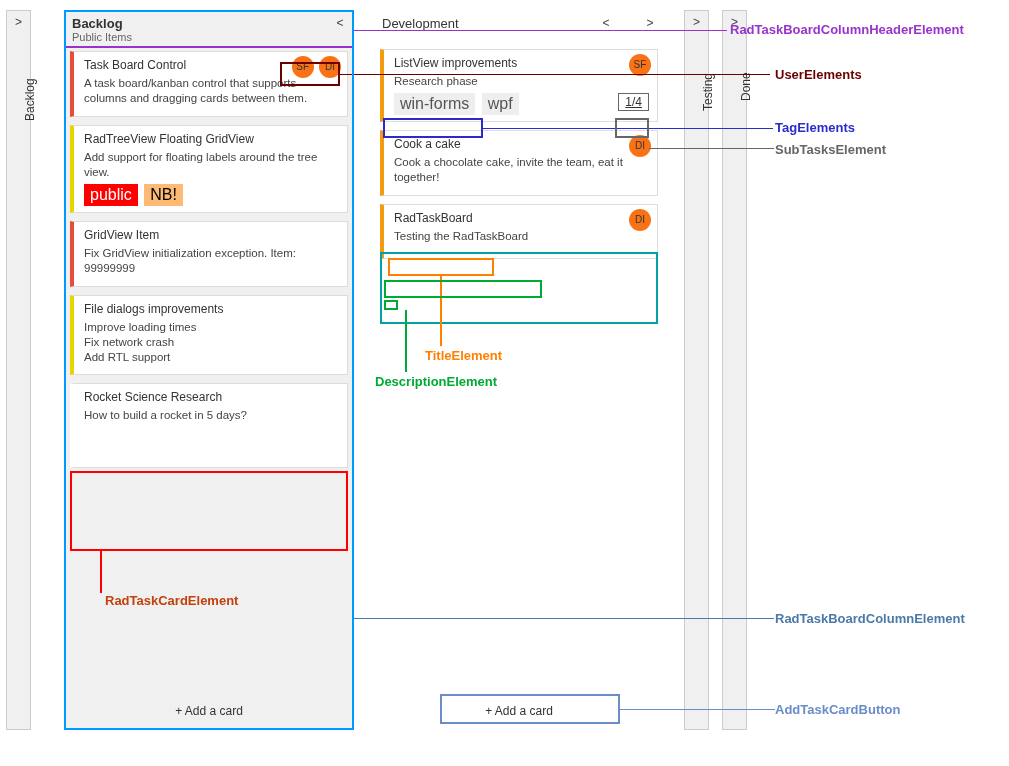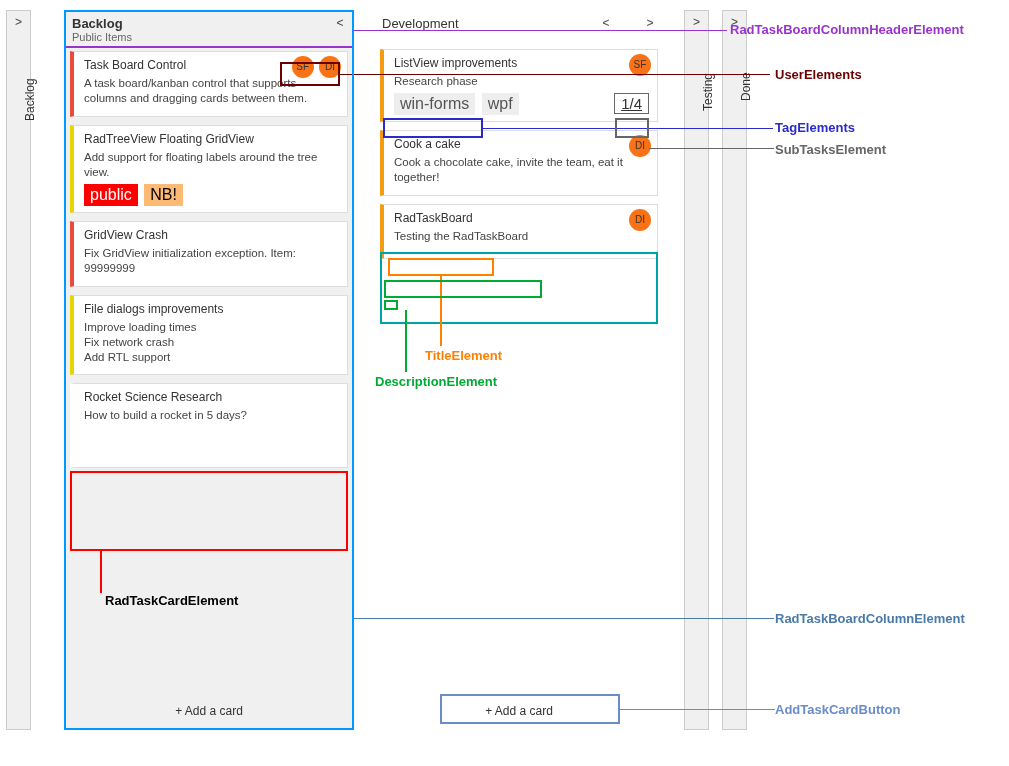--- a/index.html
+++ b/index.html
@@ -87,21 +87,21 @@
     text-align:center;
     line-height:22px;
     font-size:10px;
     color:#333;
     margin-left:2px;
   }
   .subtasks {
     display:inline-block;
     border:1px solid #666;
     padding:1px 6px;
-    font-size:15px;
+    font-size:12px;
     color:#333;
     float:right;
     text-decoration:underline;
   }
   .add-card {
     position:absolute;
     left:0; right:0; bottom:4px;
     background:transparent;
     text-align:center;
     padding:8px 0;
@@ -143,21 +143,21 @@
     </div>
     <div class="card" style="border-left-color:#e5d600">
       <div class="title">RadTreeView Floating GridView</div>
       <div class="desc">Add support for floating labels around the tree view.</div>
       <div>
         <span class="tag red">public</span>
         <span class="tag yellow">NB!</span>
       </div>
     </div>
     <div class="card" style="border-left-color:#e74c3c">
-      <div class="title">GridView Crash</div>
+      <div class="title">GridView Item</div>
       <div class="desc">Fix GridView initialization exception. Item: 99999999</div>
     </div>
     <div class="card" style="border-left-color:#e5d600">
       <div class="title">File dialogs improvements</div>
       <div class="desc">
         <span>Improve loading times</span><br>
         <span>Fix network crash</span><br>
         <span>Add RTL support</span>
       </div>
     </div>
@@ -226,21 +226,21 @@
 
 <div class="hl" style="left:383px;top:118px;width:100px;height:20px;border-color:#2b2bcc"></div>
 <div class="line" style="left:483px;top:128px;width:290px;background:#2b2bcc"></div>
 <div class="label" style="left:775px;top:120px;color:#2b2bcc">TagElements</div>
 
 <div class="hl" style="left:615px;top:118px;width:34px;height:20px;border-color:#666"></div>
 <div class="line" style="left:649px;top:148px;width:125px;background:#666"></div>
 <div class="label" style="left:775px;top:142px;color:#666">SubTasksElement</div>
 
 <div class="hl" style="left:70px;top:471px;width:278px;height:80px;border-color:#ff0000"></div>
-<div class="label" style="left:105px;top:593px;color:#000000">RadTaskCardElement</div>
+<div class="label" style="left:105px;top:593px;color:#c2410c">RadTaskCardElement</div>
 <div style="position:absolute;left:100px;top:551px;width:2px;height:42px;background:#ff0000"></div>
 
 <div class="hl" style="left:380px;top:252px;width:278px;height:72px;border-color:#00a3a3"></div>
 
 <div class="hl" style="left:388px;top:258px;width:106px;height:18px;border-color:#ff8000"></div>
 <div style="position:absolute;left:440px;top:276px;width:2px;height:70px;background:#ff8000"></div>
 <div class="label" style="left:425px;top:348px;color:#ff8000">TitleElement</div>
 
 <div class="hl" style="left:384px;top:280px;width:158px;height:18px;border-color:#00aa33"></div>
 <div class="hl" style="left:384px;top:300px;width:14px;height:10px;border-color:#00aa33"></div>

